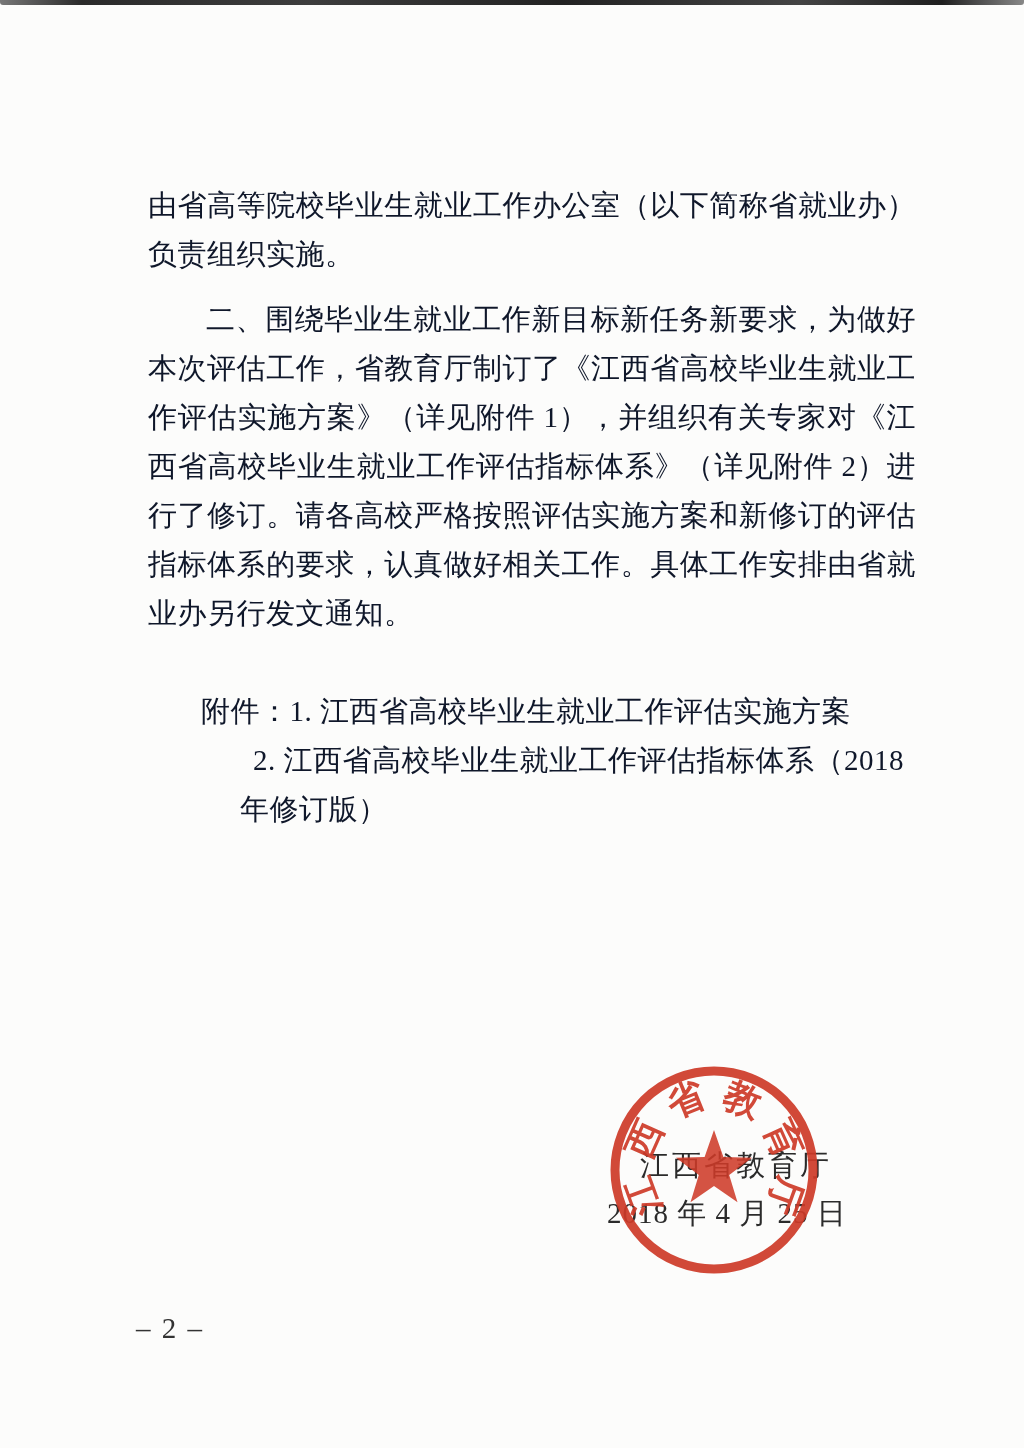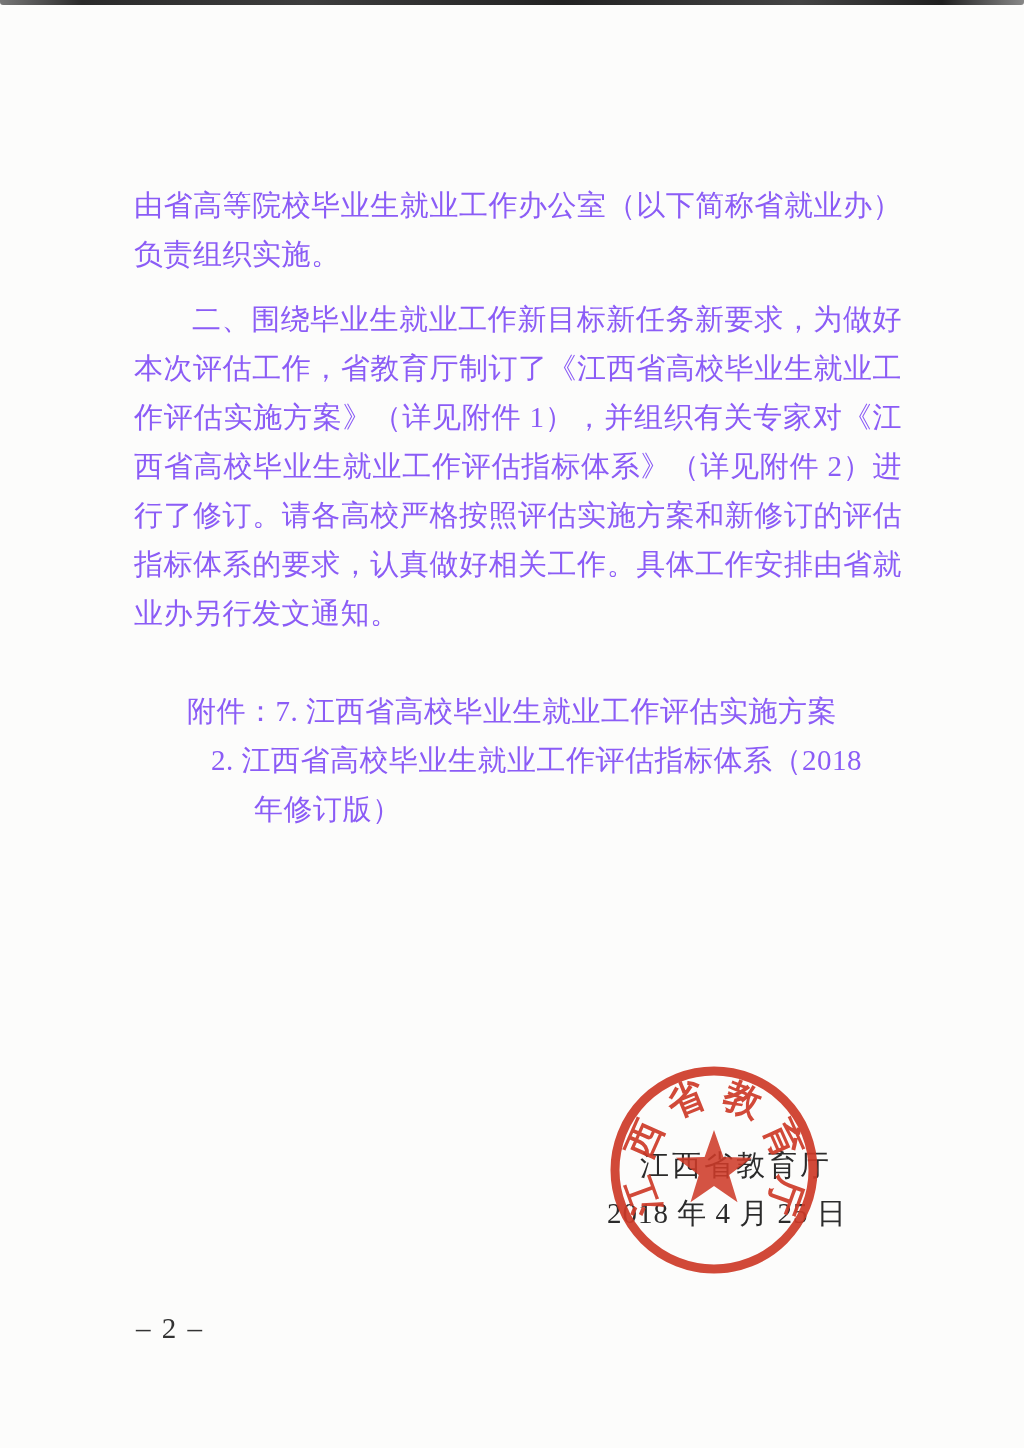--- a/index.html
+++ b/index.html
@@ -7,31 +7,31 @@
     width:1024px; height:1448px; position:relative;
     background:#fcfcfb; overflow:hidden;
     font-family:"Liberation Serif","DejaVu Serif",serif;
   }
   .scan-edge {
     position:absolute; top:0; left:0; width:1024px; height:5px;
     background:linear-gradient(to right,#777 0%,#2a2a2a 8%,#3d3d3d 30%,#222 55%,#444 78%,#1f1f1f 92%,#888 100%);
     border-radius:0 0 3px 3px;
   }
   .body-text {
-    position:absolute; left:134px; top:181px; width:768px;
-    font-size:29px; line-height:49px; color:#8b5cf6;
+    position:absolute; left:148px; top:181px; width:768px;
+    font-size:29px; line-height:49px; color:#0f172a;
     text-align:justify; text-justify:inter-character;
     letter-spacing:0.5px;
   }
   .body-text p { margin:0; }
   .body-text p.indent { text-indent:2em;margin-top:16px; }
   .attachments { margin-top:49px; white-space:nowrap; text-align:left; }
   .att-line1 { margin-left:53px; }
-  .att-line2 { margin-left:77px; }
-  .att-line3 { margin-left:120px; }
+  .att-line2 { margin-left:105px; }
+  .att-line3 { margin-left:92px; }
   .sig-issuer {
     position:absolute; left:640px; top:1146px;
     font-size:29px; color:#2b2b2b; letter-spacing:3px; white-space:nowrap;
   }
   .sig-date {
     position:absolute; left:607px; top:1194px;
     font-size:29px; color:#2b2b2b; letter-spacing:1px; white-space:nowrap;
   }
   .seal {
     position:absolute; left:600px; top:1056px; width:228px; height:228px;
@@ -50,21 +50,21 @@
 <body>
 
 <div class="scan-edge"></div>
 
 <div class="body-text">
   <p>由省高等院校毕业生就业工作办公室（以下简称省就业办）负责组织实施。</p>
   <p class="indent">二、围绕毕业生就业工作新目标新任务新要求，为做好本次评估工作，省教育厅制订了《江西省高校毕业生就业工作评估实施方案》（详见附件 1），并组织有关专家对《江西省高校毕业生就业工作评估指标体系》（详见附件 2）进行了修订。请各高校严格按照评估实施方案和新修订的评估指标体系的要求，认真做好相关工作。具体工作安排由省就业办另行发文通知。</p>
 
   <div class="attachments">
     <div class="att-line1">
-      <span>附件：</span><span>7. 江西省高校毕业生就业工作评估实施方案</span>
+      <span>附件：</span><span>1. 江西省高校毕业生就业工作评估实施方案</span>
     </div>
     <div class="att-line2">2. 江西省高校毕业生就业工作评估指标体系（2018</div>
     <div class="att-line3">年修订版）</div>
   </div>
 </div>
 
 <div class="sig-issuer">江西省教育厅</div>
 <div class="sig-date">2018 年 4 月 25 日</div>
 
 <svg class="seal" viewBox="0 0 228 228">

